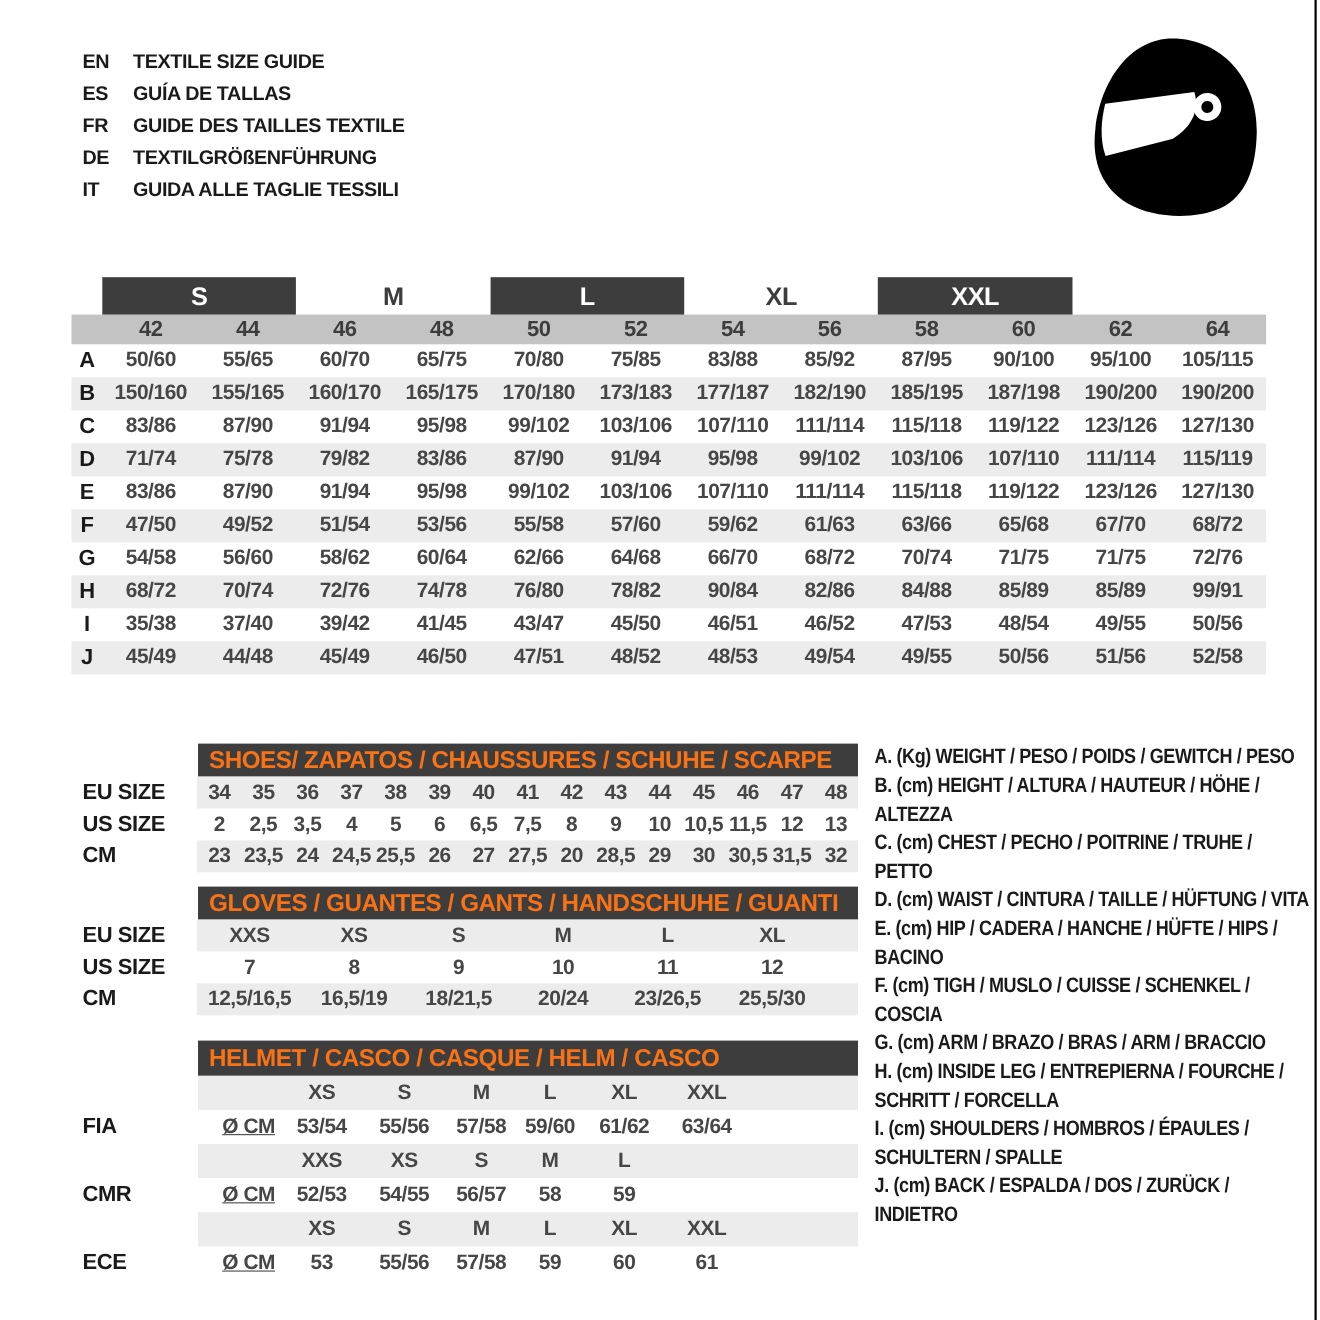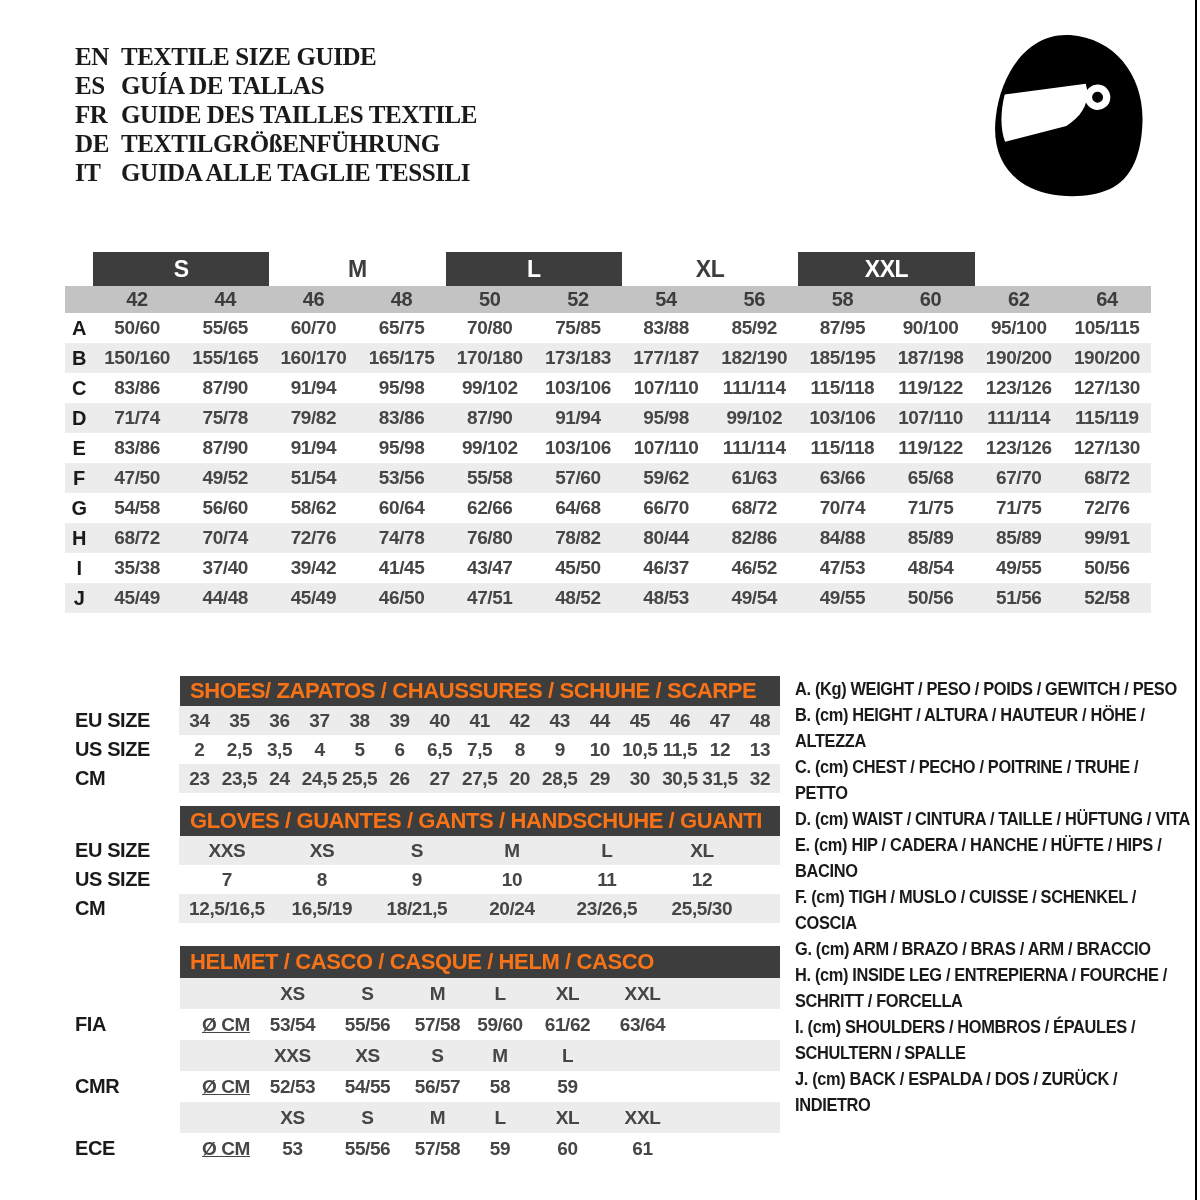--- a/index.html
+++ b/index.html
@@ -6,21 +6,21 @@
   html,body { width:1200px; height:1200px; }
   body {
     position:relative; background:#fff; overflow:hidden;
     font-family:"Liberation Sans", sans-serif; font-weight:bold;
     letter-spacing:-0.4px; color:#1a1a1a;
   }
   .abs { position:absolute; }
 
   
   .langs { left:75px; top:42px; }
-  .lang-row { display:flex; height:29px; line-height:29px; font-size:25px;font-family:Liberation Serif, serif; }
+  .lang-row { display:flex; height:29px; line-height:29px; font-size:18px; }
   .lang-code { width:46px; }
 
   
   .helmet-wrap { left:973px; top:26px; width:188px; height:182px; }
 
   
   .main-table { left:65px; top:252px; width:1086px; }
   .mrow { display:grid; grid-template-columns:28px repeat(12,1fr); }
   .group-row { height:34px; }
   .group-cell { text-align:center; line-height:34px; font-size:23px; color:#3d3d3d; }
@@ -226,36 +226,36 @@
         <div class="val-cell">72/76</div>
       </div>
       <div class="mrow data-row stripe">
         <div class="letter-cell">H</div>
         <div class="val-cell">68/72</div>
         <div class="val-cell">70/74</div>
         <div class="val-cell">72/76</div>
         <div class="val-cell">74/78</div>
         <div class="val-cell">76/80</div>
         <div class="val-cell">78/82</div>
-        <div class="val-cell">80/44</div>
+        <div class="val-cell">90/84</div>
         <div class="val-cell">82/86</div>
         <div class="val-cell">84/88</div>
         <div class="val-cell">85/89</div>
         <div class="val-cell">85/89</div>
         <div class="val-cell">99/91</div>
       </div>
       <div class="mrow data-row">
         <div class="letter-cell">I</div>
         <div class="val-cell">35/38</div>
         <div class="val-cell">37/40</div>
         <div class="val-cell">39/42</div>
         <div class="val-cell">41/45</div>
         <div class="val-cell">43/47</div>
         <div class="val-cell">45/50</div>
-        <div class="val-cell">46/37</div>
+        <div class="val-cell">46/51</div>
         <div class="val-cell">46/52</div>
         <div class="val-cell">47/53</div>
         <div class="val-cell">48/54</div>
         <div class="val-cell">49/55</div>
         <div class="val-cell">50/56</div>
       </div>
       <div class="mrow data-row stripe">
         <div class="letter-cell">J</div>
         <div class="val-cell">45/49</div>
         <div class="val-cell">44/48</div>

